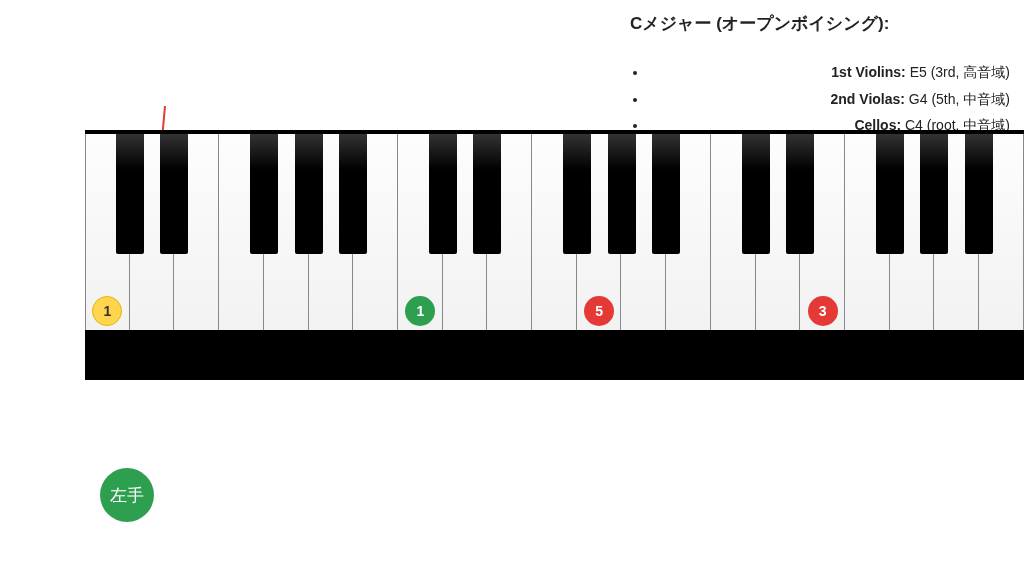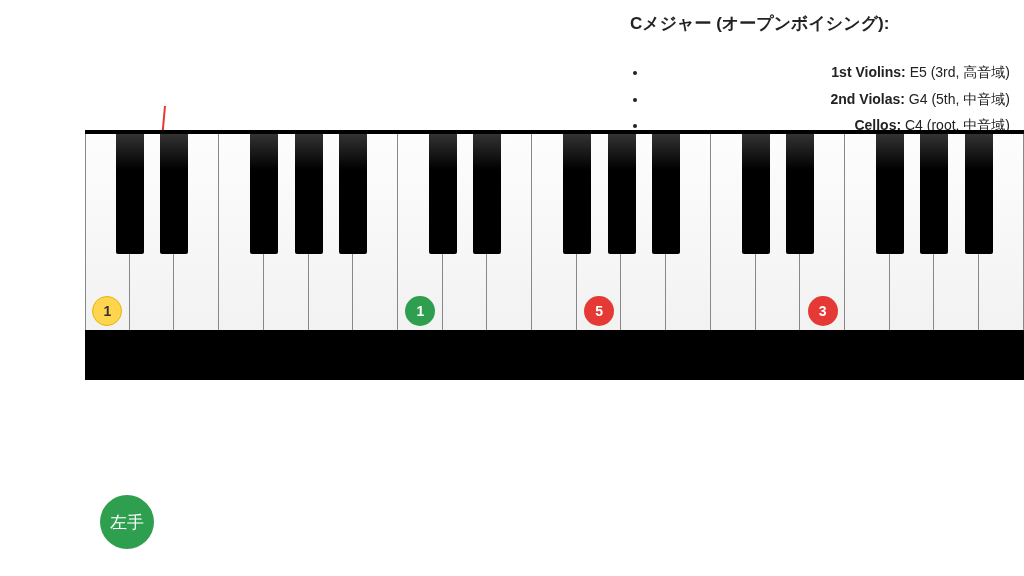--- a/index.html
+++ b/index.html
@@ -28,21 +28,21 @@
   .blacks{position:absolute;top:4px;left:0;width:939px;height:120px;pointer-events:none;}
   .bkey{position:absolute;top:0;width:28px;height:120px;background:linear-gradient(#333,#000 30%,#000);border-radius:0 0 2px 2px;}
 
   
   .mark{position:absolute;width:30px;height:30px;border-radius:50%;display:flex;align-items:center;justify-content:center;font-size:14px;font-weight:600;box-sizing:border-box;}
   .mark.yellow{background:#ffd54f;color:#333;border:1px solid #e0b800;}
   .mark.green{background:#2e9e4f;color:#fff;}
   .mark.red{background:#e53935;color:#fff;}
 
   
-  .legend{position:absolute;top:495px;left:100px;display:flex;}
+  .legend{position:absolute;top:468px;left:100px;display:flex;}
   .legend .chip{width:54px;height:54px;border-radius:50%;display:flex;align-items:center;justify-content:center;color:#fff;font-size:17px;}
   .legend .green{background:#2e9e4f;}
   .legend .red{background:#e53935;}
 </style>
 </head>
 <body>
 
 <div class="stage">
 
   <svg class="arrow" viewBox="0 0 40 190">

